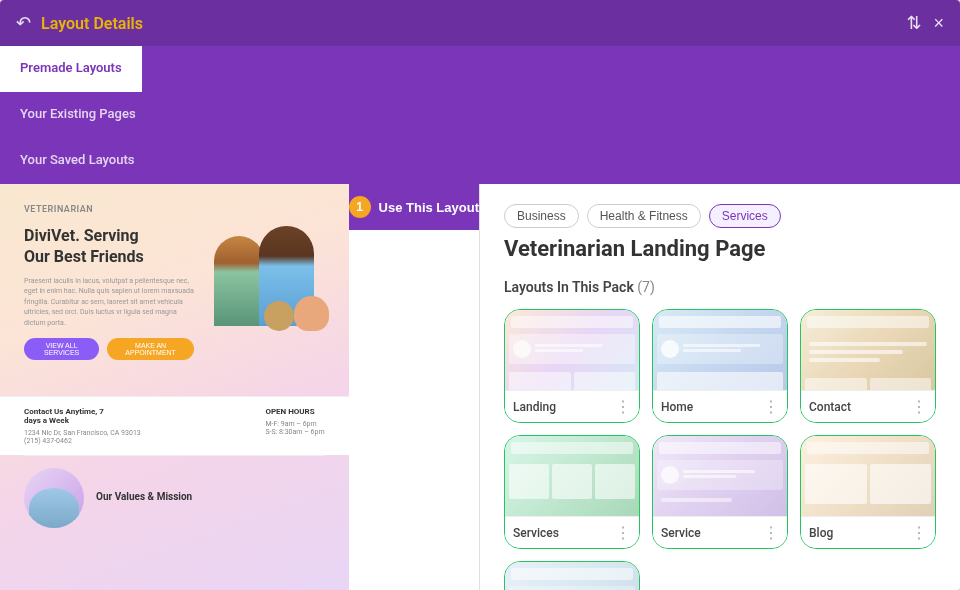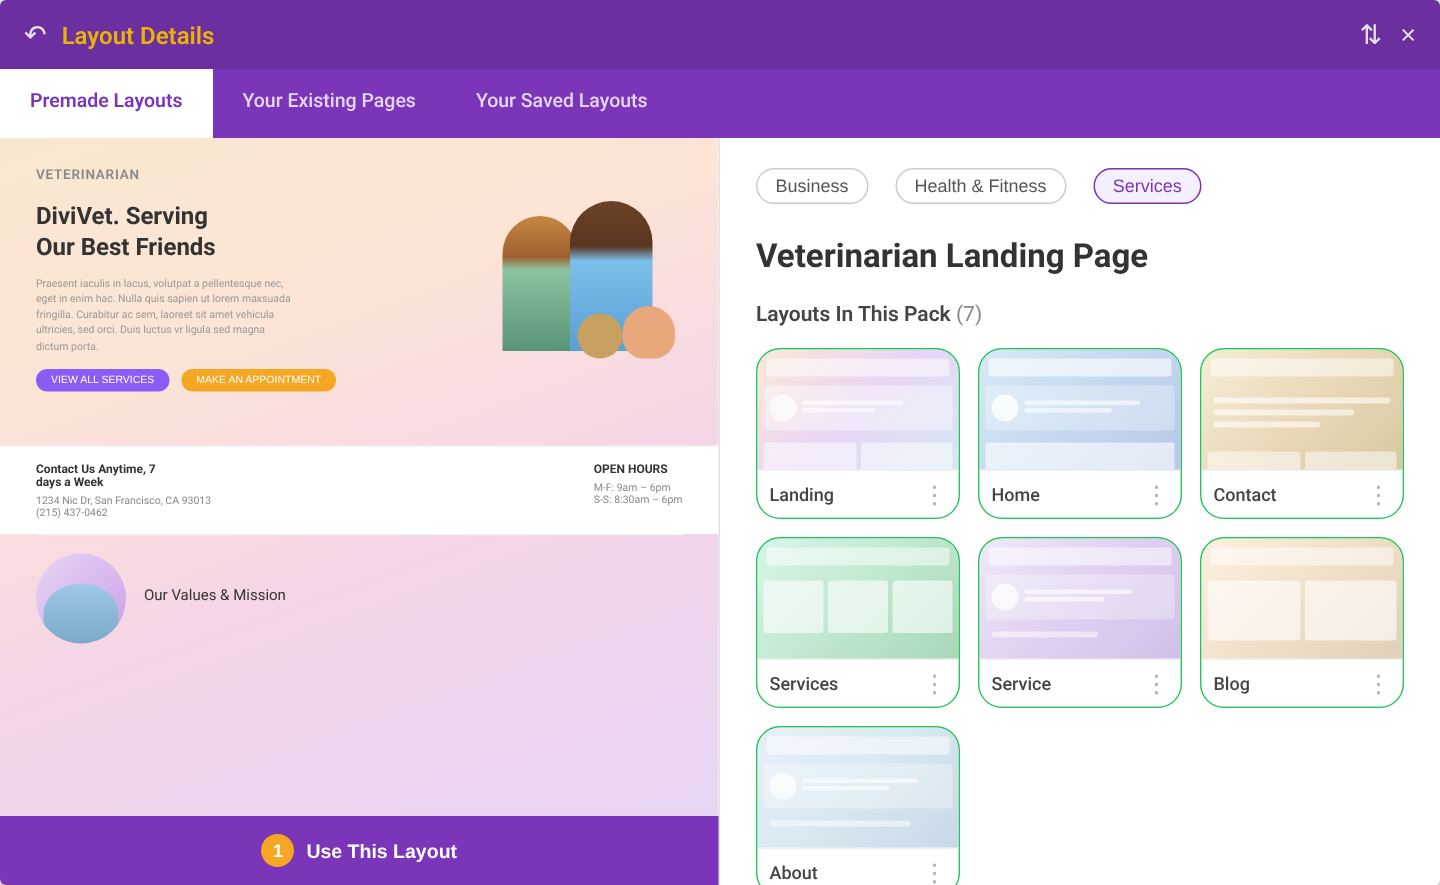--- a/index.html
+++ b/index.html
@@ -58,20 +58,21 @@
       display: flex;
       align-items: center;
     }
 
     
     .modal-tabs {
       background: #7b35b8;
       display: flex;
       align-items: flex-start;
       flex-shrink: 0;
+      flex-direction: column;
     }
     .tab-item {
       padding: 14px 20px;
       color: rgba(255,255,255,0.8);
       font-size: 13px;
       font-weight: 500;
       cursor: pointer;
       border-bottom: 3px solid transparent;
       transition: all 0.15s;
     }
@@ -88,21 +89,21 @@
       flex: 1;
       overflow: hidden;
       background: #f5f5f5;
     }
 
     
     .preview-panel {
       width: 480px;
       flex-shrink: 0;
       display: flex;
-      flex-direction: column;
+      flex-direction: row;
       background: #fff;
       border-right: 1px solid #e0e0e0;
       position: relative;
     }
     .preview-scroll {
       flex: 1;
       overflow: hidden;
       background: #f8f8f8;
     }
     .preview-image {
@@ -249,21 +250,21 @@
       position: absolute;
       bottom: 0;
       left: 5px;
       width: 50px;
       height: 40px;
       background: linear-gradient(180deg, #a0c8e8 0%, #7aaac8 100%);
       border-radius: 50% 50% 0 0;
     }
     .mission-text h4 {
       font-size: 10px;
-      font-weight: 400;
+      font-weight: 700;
       color: #333;
       margin-bottom: 4px;
     }
     .mission-text p {
       font-size: 7px;
       color: #aaa;
       line-height: 1.5;
     }
 
     .preview-actions {
@@ -314,22 +315,22 @@
     .info-panel {
       flex: 1;
       display: flex;
       flex-direction: column;
       background: #fff;
       overflow-y: auto;
       padding: 20px 24px;
     }
     .tag-row {
       display: flex;
-      gap: 18px;
-      margin-bottom: 23px;
+      gap: 8px;
+      margin-bottom: 8px;
       flex-wrap: wrap;
     }
     .tag {
       padding: 4px 12px;
       border-radius: 20px;
       border: 1px solid #ccc;
       font-size: 12px;
       color: #555;
       cursor: pointer;
       background: #fff;

